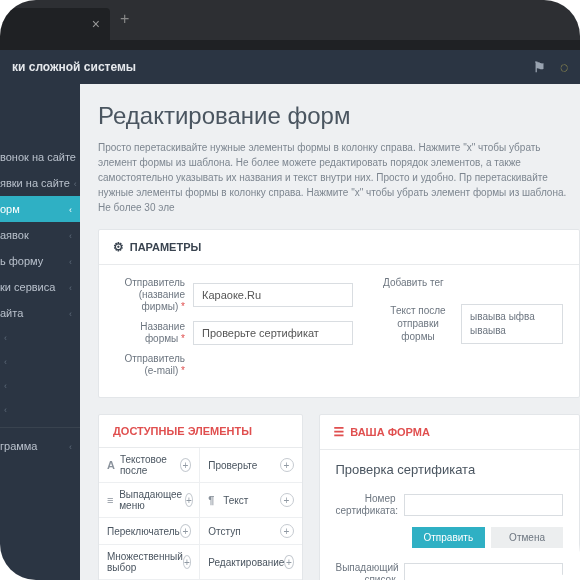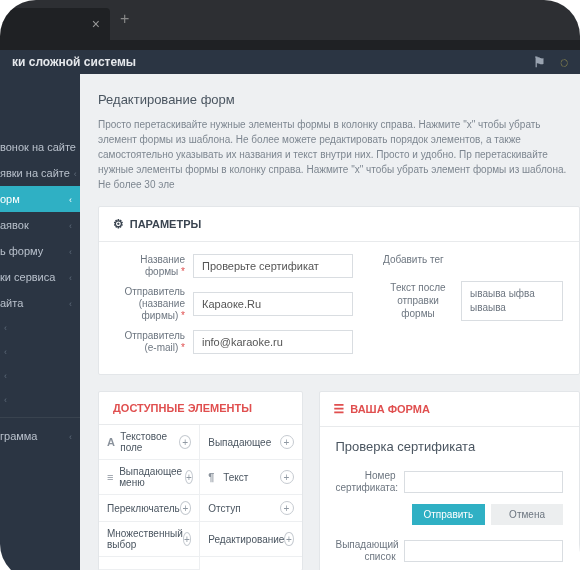--- a/index.html
+++ b/index.html
@@ -3,33 +3,33 @@
 <meta charset="utf-8">
 <style>
 * { margin: 0; padding: 0; box-sizing: border-box; font-family: Arial, sans-serif; }
 body { width: 580px; height: 580px; background: #fff; overflow: hidden; position: relative; }
 .viewport { width: 580px; height: 580px; position: relative; }
 .browser-tabs { background: #2d2f33; height: 40px; display: flex; align-items: flex-end; padding-left: 0; }
 .tab { background: #1f2124; width: 110px; height: 32px; border-radius: 4px 4px 0 0; display: flex; align-items: center; justify-content: flex-end; padding: 0 10px; color: #aaa; font-size: 14px; }
 .tab-close { color: #999; cursor: pointer; }
 .tab-plus { color: #888; margin-left: 10px; font-size: 16px; align-self: center; padding-bottom: 2px; }
 .browser-url { background: #1f2124; height: 10px; }
-.topbar { background: #2b3543; height: 24px; display: flex; align-items: center; justify-content: space-between; padding: 0 12px; color: #e5e8ec; font-size: 12px; font-weight: bold; }
+.topbar { background: #2b3543; height: 34px; display: flex; align-items: center; justify-content: space-between; padding: 0 12px; color: #e5e8ec; font-size: 12px; font-weight: bold; }
 .topbar-icons { display: flex; gap: 14px; align-items: center; color: #99a3b0; }
 .topbar-icons span { font-size: 14px; }
 .app { display: flex; height: 496px; }
 .sidebar { width: 80px; background: #2b3543; color: #b9c1cc; font-size: 11px; overflow: hidden; }
 .side-item { padding: 7px 8px 7px 0; text-align: right; display: flex; justify-content: space-between; align-items: flex-end; white-space: nowrap; cursor: pointer; }
 .side-item.active { background: #2fb0c4; color: #fff; }
 .side-item .chev { color: #5f6b7a; font-size: 9px; margin-left: 4px; }
 .side-item.active .chev { color: #fff; }
 .side-spacer { height: 60px; }
 .side-divider { height: 1px; background: #39434f; margin: 5px 0; }
 .content { flex: 1; background: #eef0f2; padding: 18px 0 18px 18px; overflow: hidden; }
-.h1 { font-size: 13px; color: #4a5560; font-weight: normal; margin-bottom: 10px; }
+.h1 { font-size: 24px; color: #4a5560; font-weight: normal; margin-bottom: 10px; }
 .desc { font-size: 10px; color: #7d8690; line-height: 1.5; margin-bottom: 14px; }
 .panel { background: #fff; border: 1px solid #e3e6e9; border-radius: 2px; margin-bottom: 16px; }
 .panel-h { padding: 10px 14px; border-bottom: 1px solid #e8eaec; font-size: 11px; font-weight: bold; color: #3a4450; display: flex; align-items: center; gap: 6px; }
 .panel-h.red { color: #e04f4f; }
 .panel-h .icon { font-size: 12px; }
 .panel-body { padding: 12px 16px; }
 .params-row { display: flex; gap: 30px; }
 .params-left { flex: 1; }
 .params-right { width: 180px; font-size: 10px; color: #6d7680; }
 .field { display: flex; align-items: center; margin-bottom: 8px; }
@@ -134,30 +134,29 @@
 
     <div class="panel">
       <div class="panel-h">
         <span class="icon">⚙</span>
         <span>ПАРАМЕТРЫ</span>
       </div>
       <div class="panel-body">
         <div class="params-row">
           <div class="params-left">
             <div class="field">
+              <div class="field-label"><span>Отправитель (название фирмы)</span> <span class="req">*</span></div>
+              <input value="Караоке.Ru" style="">
+            </div>
+            <div class="field">
               <div class="field-label"><span>Название формы</span> <span class="req">*</span></div>
               <input value="Проверьте сертификат" style="">
             </div>
             <div class="field">
-              <div class="field-label"><span>Отправитель (название фирмы)</span> <span class="req">*</span></div>
-              <input value="Караоке.Ru" style="">
-            </div>
-            <div class="field">
               <div class="field-label"><span>Отправитель (e-mail)</span> <span class="req">*</span></div>
-              <input value="info@karaoke.ru" style="">
             </div>
           </div>
           <div class="params-right">
             <div class="tag-label">Добавить тег</div>
             <div class="after-row">
               <div class="after-label">Текст после отправки формы</div>
               <div class="after-text">ываыва
 ыфва
 ываыва</div>
             </div>
@@ -169,27 +168,27 @@
     <div class="cols">
       <div class="col-left">
         <div class="panel">
           <div class="panel-h red">
             <span>ДОСТУПНЫЕ ЭЛЕМЕНТЫ</span>
           </div>
           <div class="elems">
             <div class="elem">
                   <span class="ei">
                     <span class="eicon">A</span>
-                    <span>Текстовое поле</span>
-                  </span>
-                  <span class="plus-c">+</span>
-                </div>
-            <div class="elem">
-                  <span class="ei">
-                    <span>Выпадающее</span>
+                    <span>Текстовое после</span>
+                  </span>
+                  <span class="plus-c">+</span>
+                </div>
+            <div class="elem">
+                  <span class="ei">
+                    <span>Проверьте</span>
                   </span>
                   <span class="plus-c">+</span>
                 </div>
             <div class="elem">
                   <span class="ei">
                     <span class="eicon">≡</span>
                     <span>Выпадающее меню</span>
                   </span>
                   <span class="plus-c">+</span>
                 </div>

